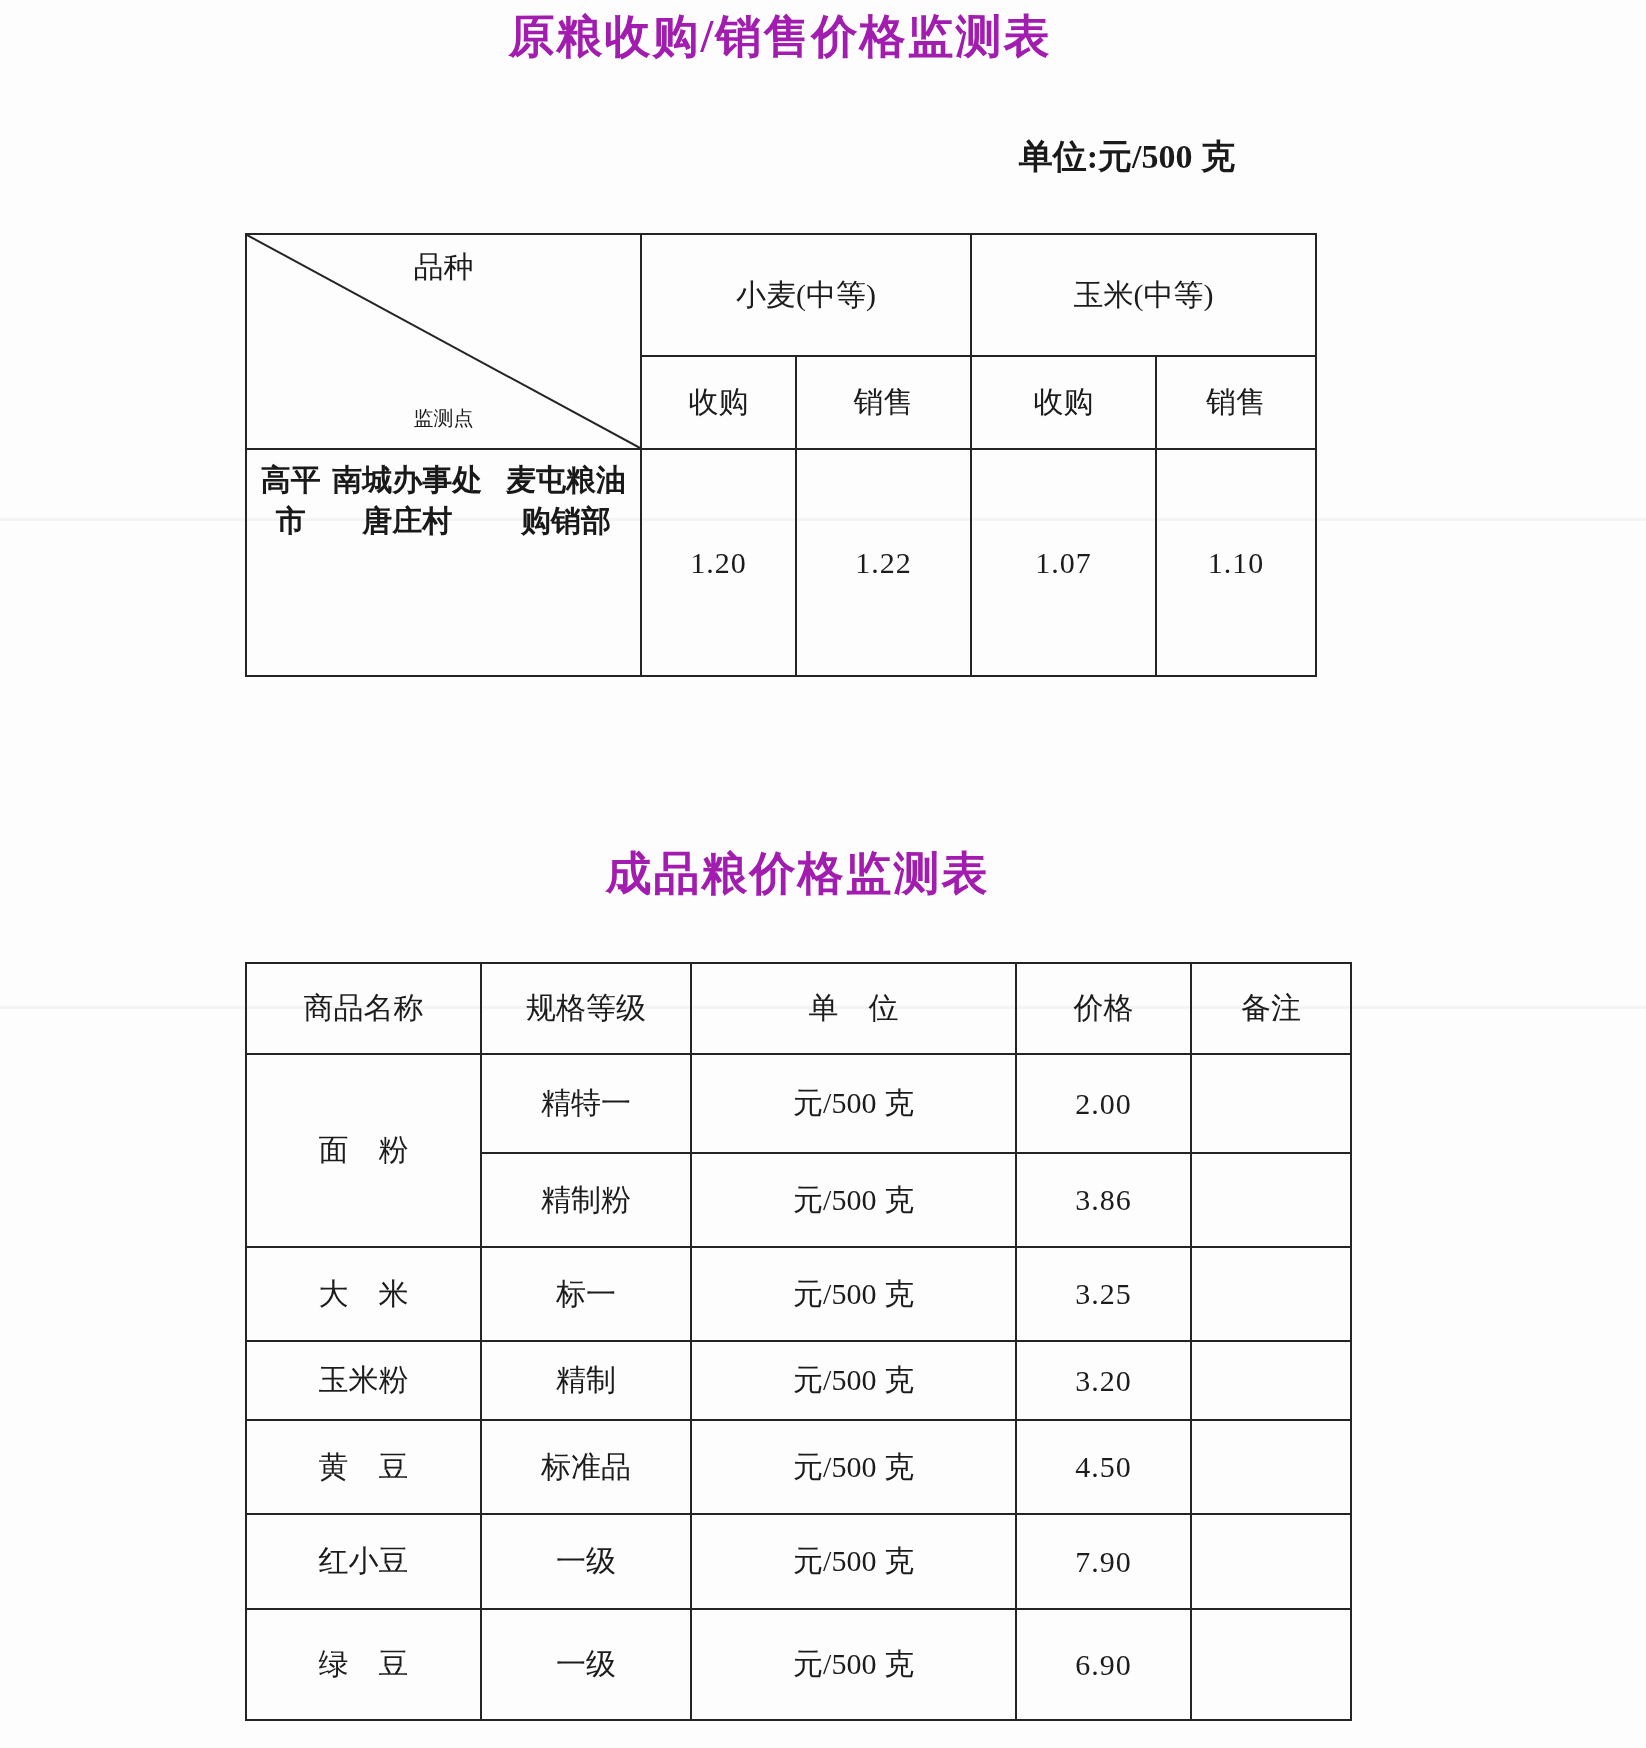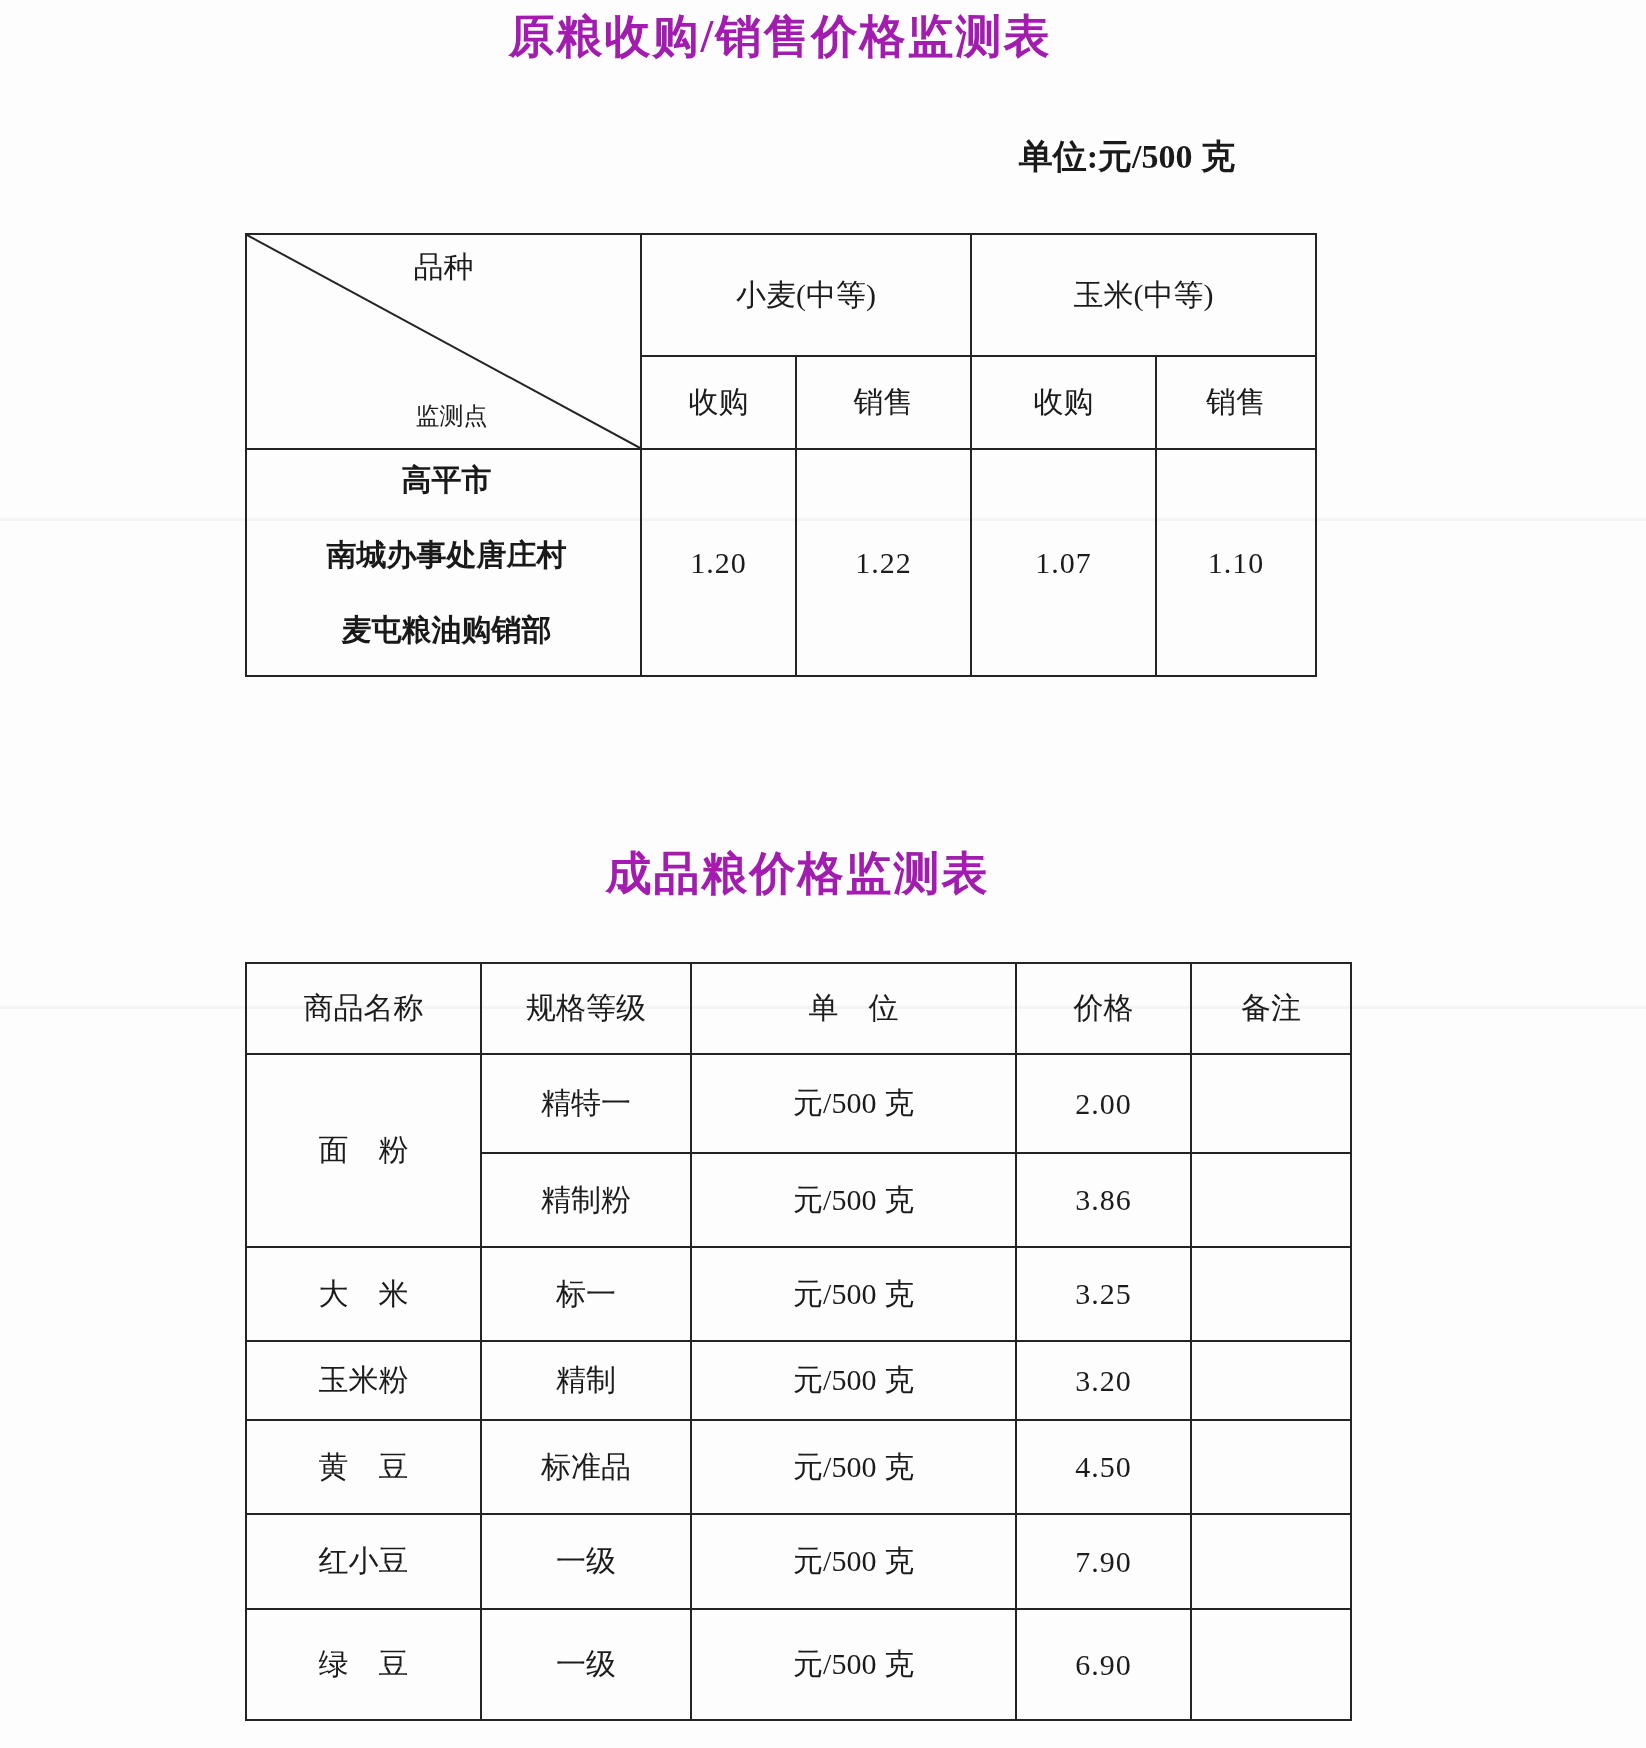--- a/index.html
+++ b/index.html
@@ -61,34 +61,34 @@
   }
   .corner-top {
     position: absolute;
     top: 12px; left: 0;
     width: 100%;
     text-align: center;
     font-size: 30px;
   }
   .corner-bottom {
     position: absolute;
-    bottom: 16px; left: 8px;
+    bottom: 16px; left: 0;
     width: 100%;
     text-align: center;
-    font-size: 24px;
+    font-size: 20px;
   }
   .site-cell {
     vertical-align: top;
   }
   .site-lines {
     height: 100%;
     display: flex;
-    flex-direction: column;
+    flex-direction: row;
     justify-content: space-between;
-    padding: 10px 0 22px 6px;
+    padding: 10px 0 22px 12px;
   }
   .site-line { font-size: 30px; font-weight: 700; color: #191919; }
   .num { font-size: 30px; letter-spacing: 1px; }
   .scan-streak {
     position: absolute;
     left: 0;
     width: 100%;
     height: 3px;
     background: #efefef;
     opacity: 0.7;

